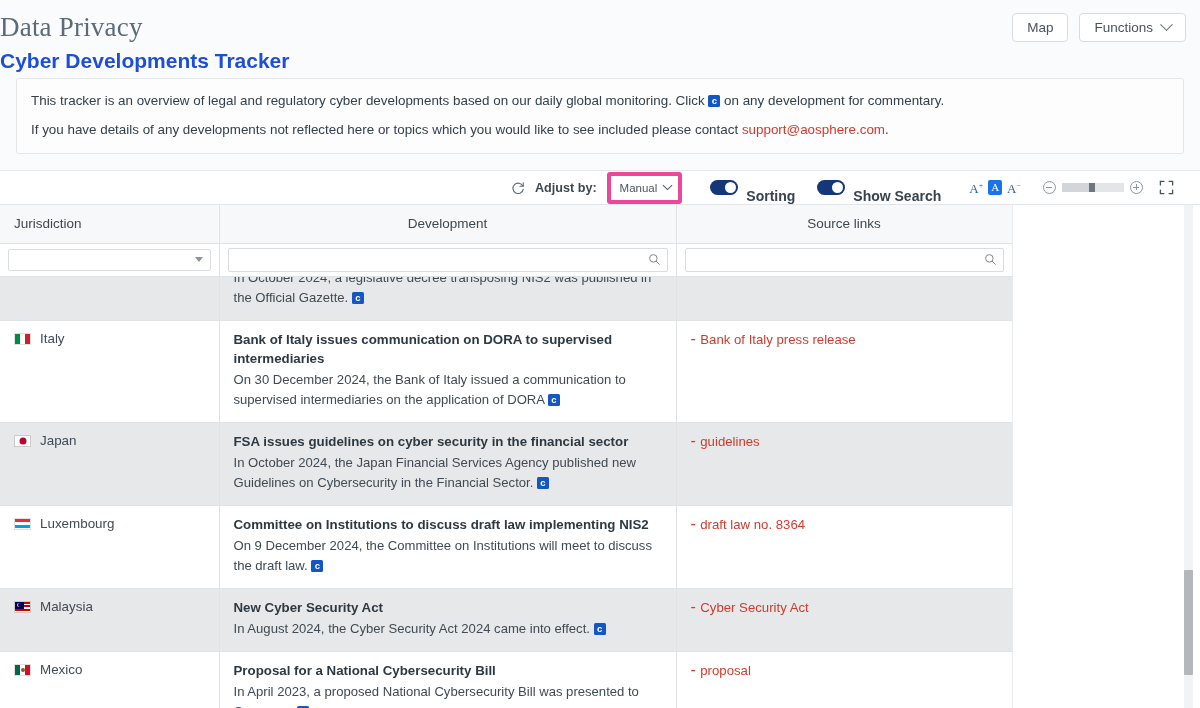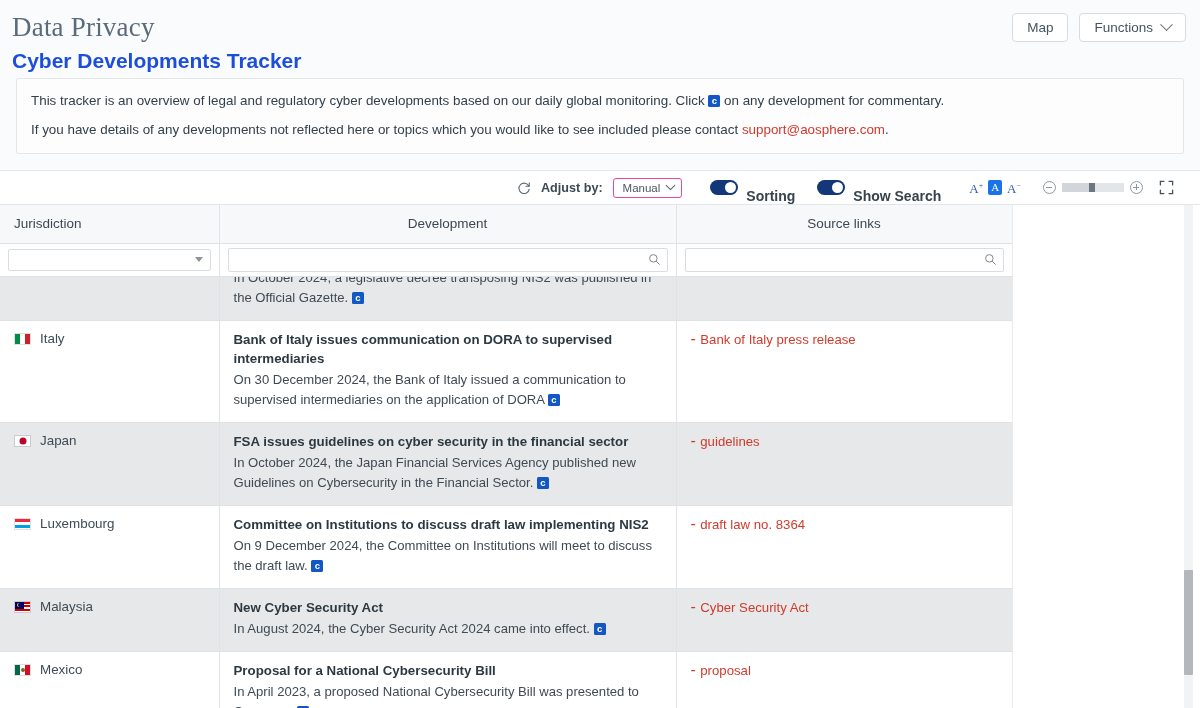--- a/index.html
+++ b/index.html
@@ -9,21 +9,21 @@
     overflow: hidden;
     background: #ffffff;
     font-family: "Liberation Sans", sans-serif;
     color: #2f3b45;
   }
 
   
   .page-header {
     position: relative;
     background: #fafbfc;
-    padding: 10px 16px 6px 12px;
+    padding: 10px 16px 6px 0;
     height: 78px;
   }
   .brand-title {
     font-family: "Liberation Serif", serif;
     font-size: 27px;
     font-weight: 400;
     color: #5b6b7c;
     line-height: 34px;
     letter-spacing: .2px;
   }
@@ -113,24 +113,24 @@
     margin-right: 9px;
     color: #5a6670;
   }
   .tb-label {
     font-size: 12.6px;
     font-weight: 700;
     color: #3c4853;
     margin-right: 10px;
   }
   .select-box {
-    border: 1px solid #ec4899;
+    border: 4px solid #ec4899;
     border-radius: 3px;
     background: #fff;
-    height: 20px;
+    height: 32px;
     min-width: 68px;
     display: flex;
     align-items: center;
     justify-content: space-between;
     padding: 0 7px 0 9px;
     font-size: 11.5px;
     color: #4b5761;
     cursor: pointer;
     gap: 7px;
   }

